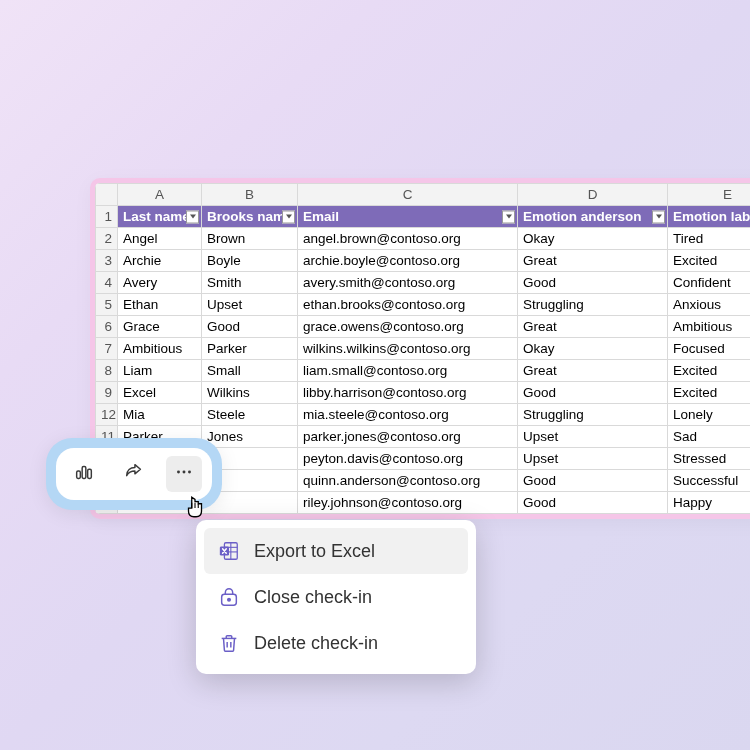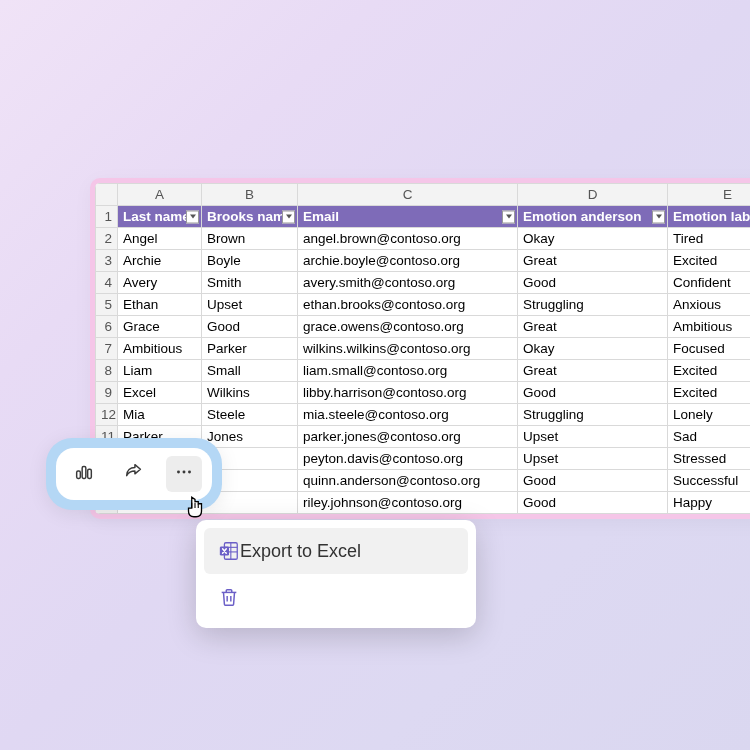--- a/index.html
+++ b/index.html
@@ -142,20 +142,21 @@
     top: 520px;
     width: 280px;
     background: #fff;
     border-radius: 10px;
     box-shadow: 0 8px 30px rgba(0,0,0,0.18);
     padding: 8px;
   }
   .menu-item {
     display: flex;
     align-items: center;
+    gap: 14px;
     padding: 12px 14px;
     font-size: 18px;
     color: #333;
     border-radius: 6px;
     cursor: pointer;
   }
   .menu-item.hover {
     background: #f1f1f1;
   }
   .menu-item .mi-icon {
@@ -355,21 +356,32 @@
           <line x1="14" y1="3" x2="14" y2="21" stroke="#6b5fc7" stroke-width="1.2"></line>
           <rect x="2" y="7" width="10" height="10" rx="1.5" fill="#6b5fc7"></rect>
           <path d="M5 9.5 L9 14.5 M9 9.5 L5 14.5" stroke="#fff" stroke-width="1.6" stroke-linecap="round"></path>
         </svg>
     </span>
     <span>Export to Excel</span>
   </div>
   <div class="menu-item">
     <span class="mi-icon">
       <svg width="22" height="22" viewBox="0 0 24 24" fill="none" stroke="#6b5fc7" stroke-width="1.6">
+          <rect x="4" y="9" width="16" height="12" rx="3"></rect>
+          <path d="M8 9 V7 a4 4 0 0 1 8 0 V9"></path>
+          <circle cx="12" cy="15" r="1.4" fill="#6b5fc7"></circle>
+        </svg>
+    </span>
+    <span>Close check-in</span>
+  </div>
+  <div class="menu-item">
+    <span class="mi-icon">
+      <svg width="22" height="22" viewBox="0 0 24 24" fill="none" stroke="#6b5fc7" stroke-width="1.6">
           <path d="M4 7 h16"></path>
           <path d="M9 7 V5 a1 1 0 0 1 1-1 h4 a1 1 0 0 1 1 1 V7"></path>
           <path d="M6 7 l1 13 a1 1 0 0 0 1 1 h8 a1 1 0 0 0 1-1 l1-13"></path>
           <line x1="10" y1="11" x2="10" y2="17"></line>
           <line x1="14" y1="11" x2="14" y2="17"></line>
         </svg>
     </span>
+    <span>Delete check-in</span>
   </div>
 </div>
 
 </body></html>

